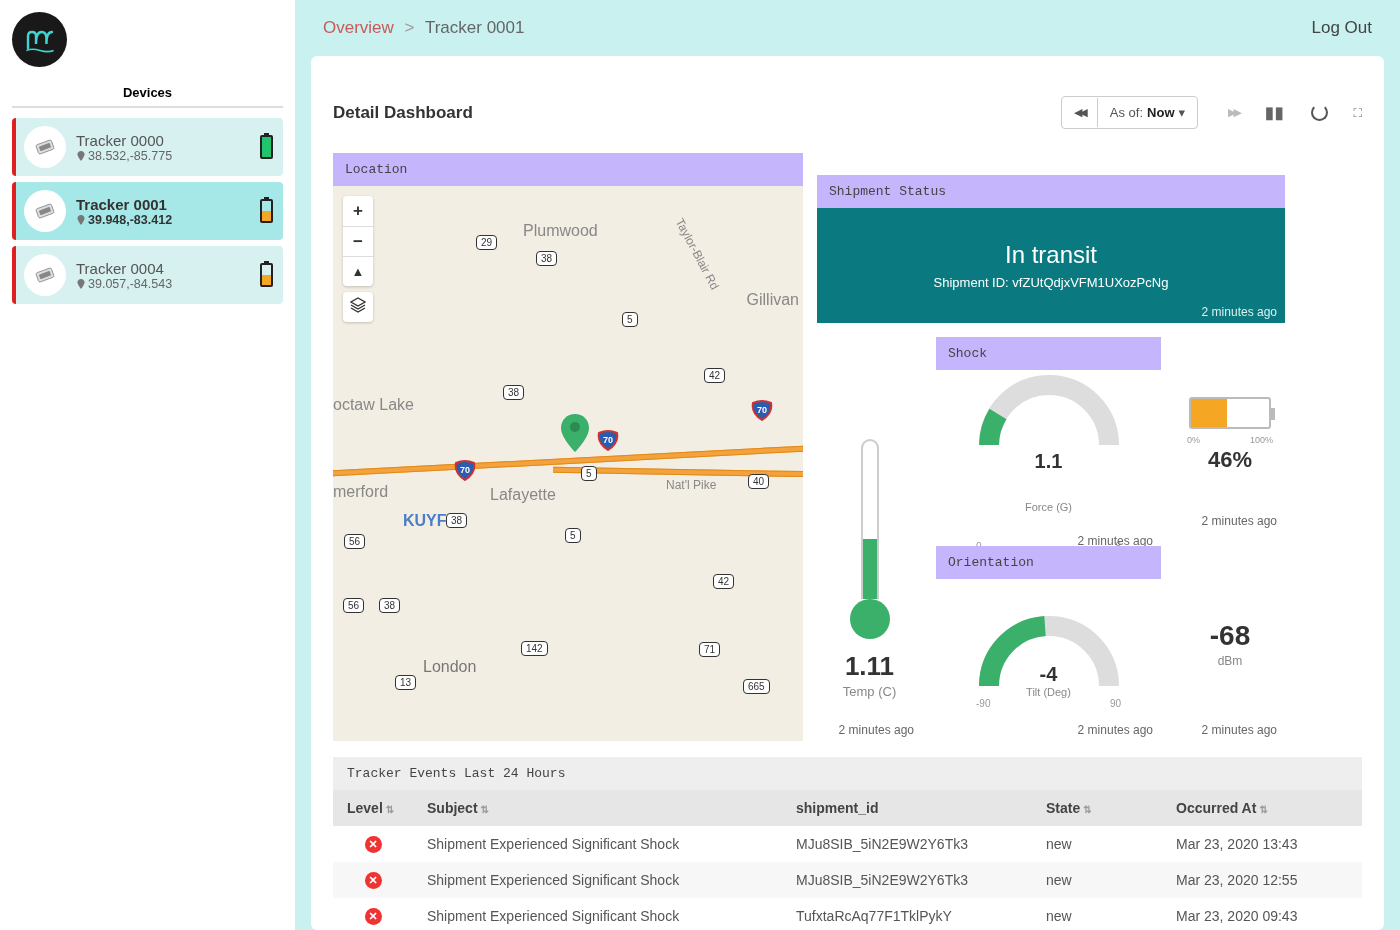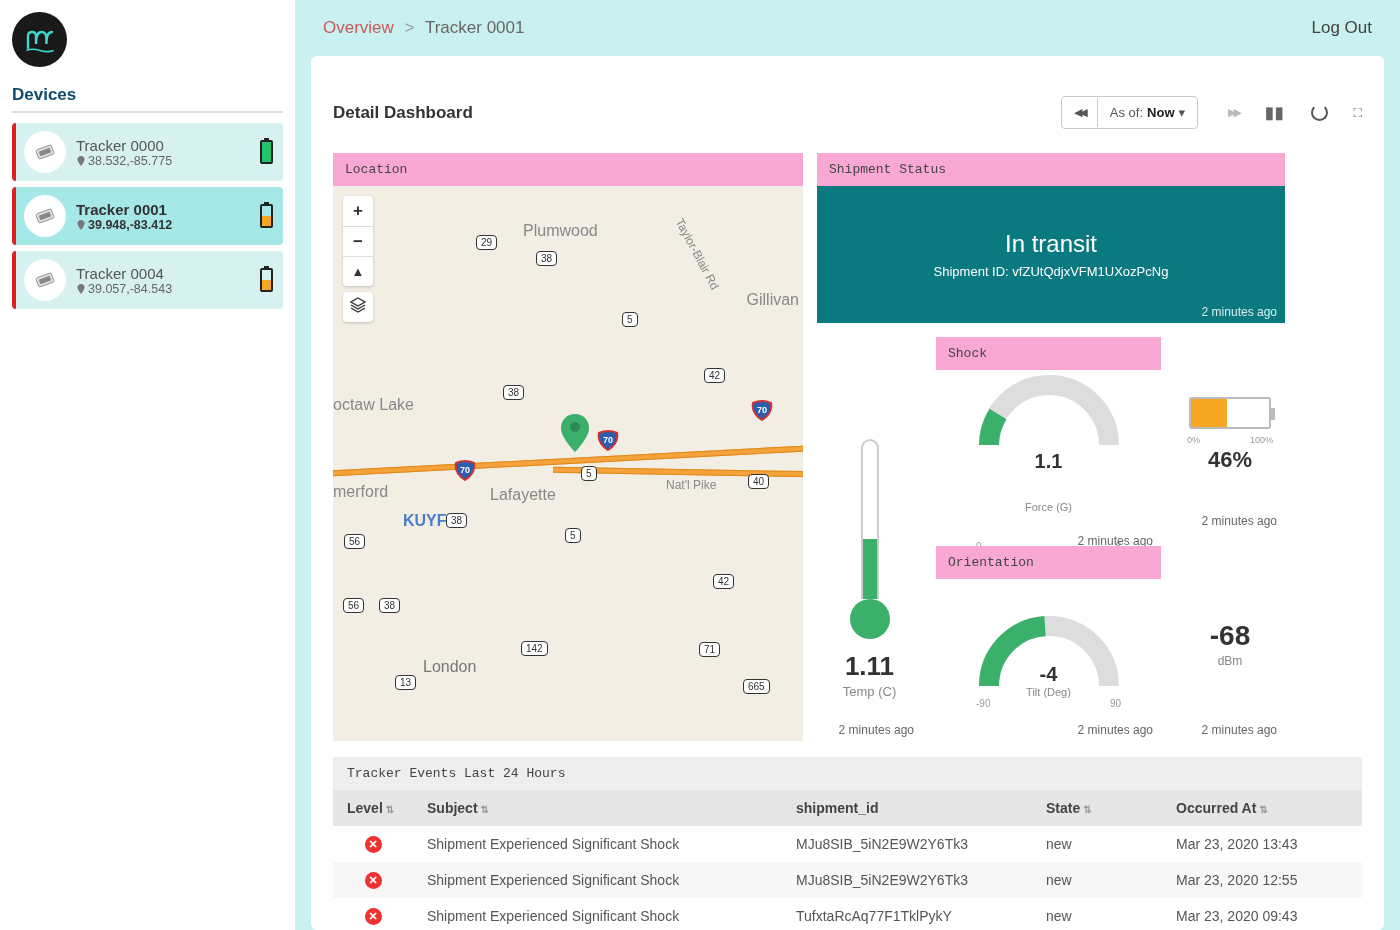--- a/index.html
+++ b/index.html
@@ -18,22 +18,23 @@
     padding: 12px;
   }
   .logo {
     width: 55px; height: 55px; border-radius: 50%;
     background: #191919;
     display: flex; align-items: center; justify-content: center;
     margin-bottom: 18px;
   }
   .logo svg { width: 32px; height: 32px; }
   .devices-title {
-    font-size: 17px; font-weight: 600; color: #0c4a6e;
+    font-size: 13px; font-weight: 600; color: #000000;
     margin-bottom: 6px;
+    text-align: center;
   }
   .devices-divider {
     height: 2px; background: #ddd; margin-bottom: 10px;
   }
   .device-item {
     display: flex; align-items: center;
     background: #d7f0f0;
     border-left: 4px solid #e02020;
     border-radius: 4px;
     padding: 8px 10px 8px 8px;
@@ -124,21 +125,21 @@
   }
   .card {
     background: #eee;
     display: flex; flex-direction: column;
     position: relative;
   }
   .card-header {
     font-family: "Courier New", monospace;
     font-size: 13px; color: #444;
     padding: 9px 12px;
-    background: #f9a8d4;
+    background: #c4b5fd;
   }
   .card-body {
     flex: 1; background: #eee;
     position: relative;
   }
   .card-ts {
     position: absolute; bottom: 4px; right: 8px;
     font-size: 12px; color: #666;
   }
 
@@ -174,21 +175,21 @@
     position: absolute; font-size: 10px; color: #333;
     background: #fff; border: 1.5px solid #333;
     border-radius: 4px; padding: 1px 4px;
   }
   .interstate {
     position: absolute; font-size: 9px; color: #fff; font-weight:700;
   }
   .town { position: absolute; font-size: 16px; color: #888; font-weight: 500; }
 
   
-  .status-card { grid-area: status; }
+  .status-card { grid-area: status; margin-top: 22px; }
   .status-body {
     background: #0a7a80; color: #fff;
     display: flex; flex-direction: column;
     align-items: center; justify-content: center;
   }
   .status-main { font-size: 24px; font-weight: 500; }
   .status-sub { font-size: 13px; margin-top: 6px; }
   .status-body .card-ts { color: #d8f0f0; }
 
   

